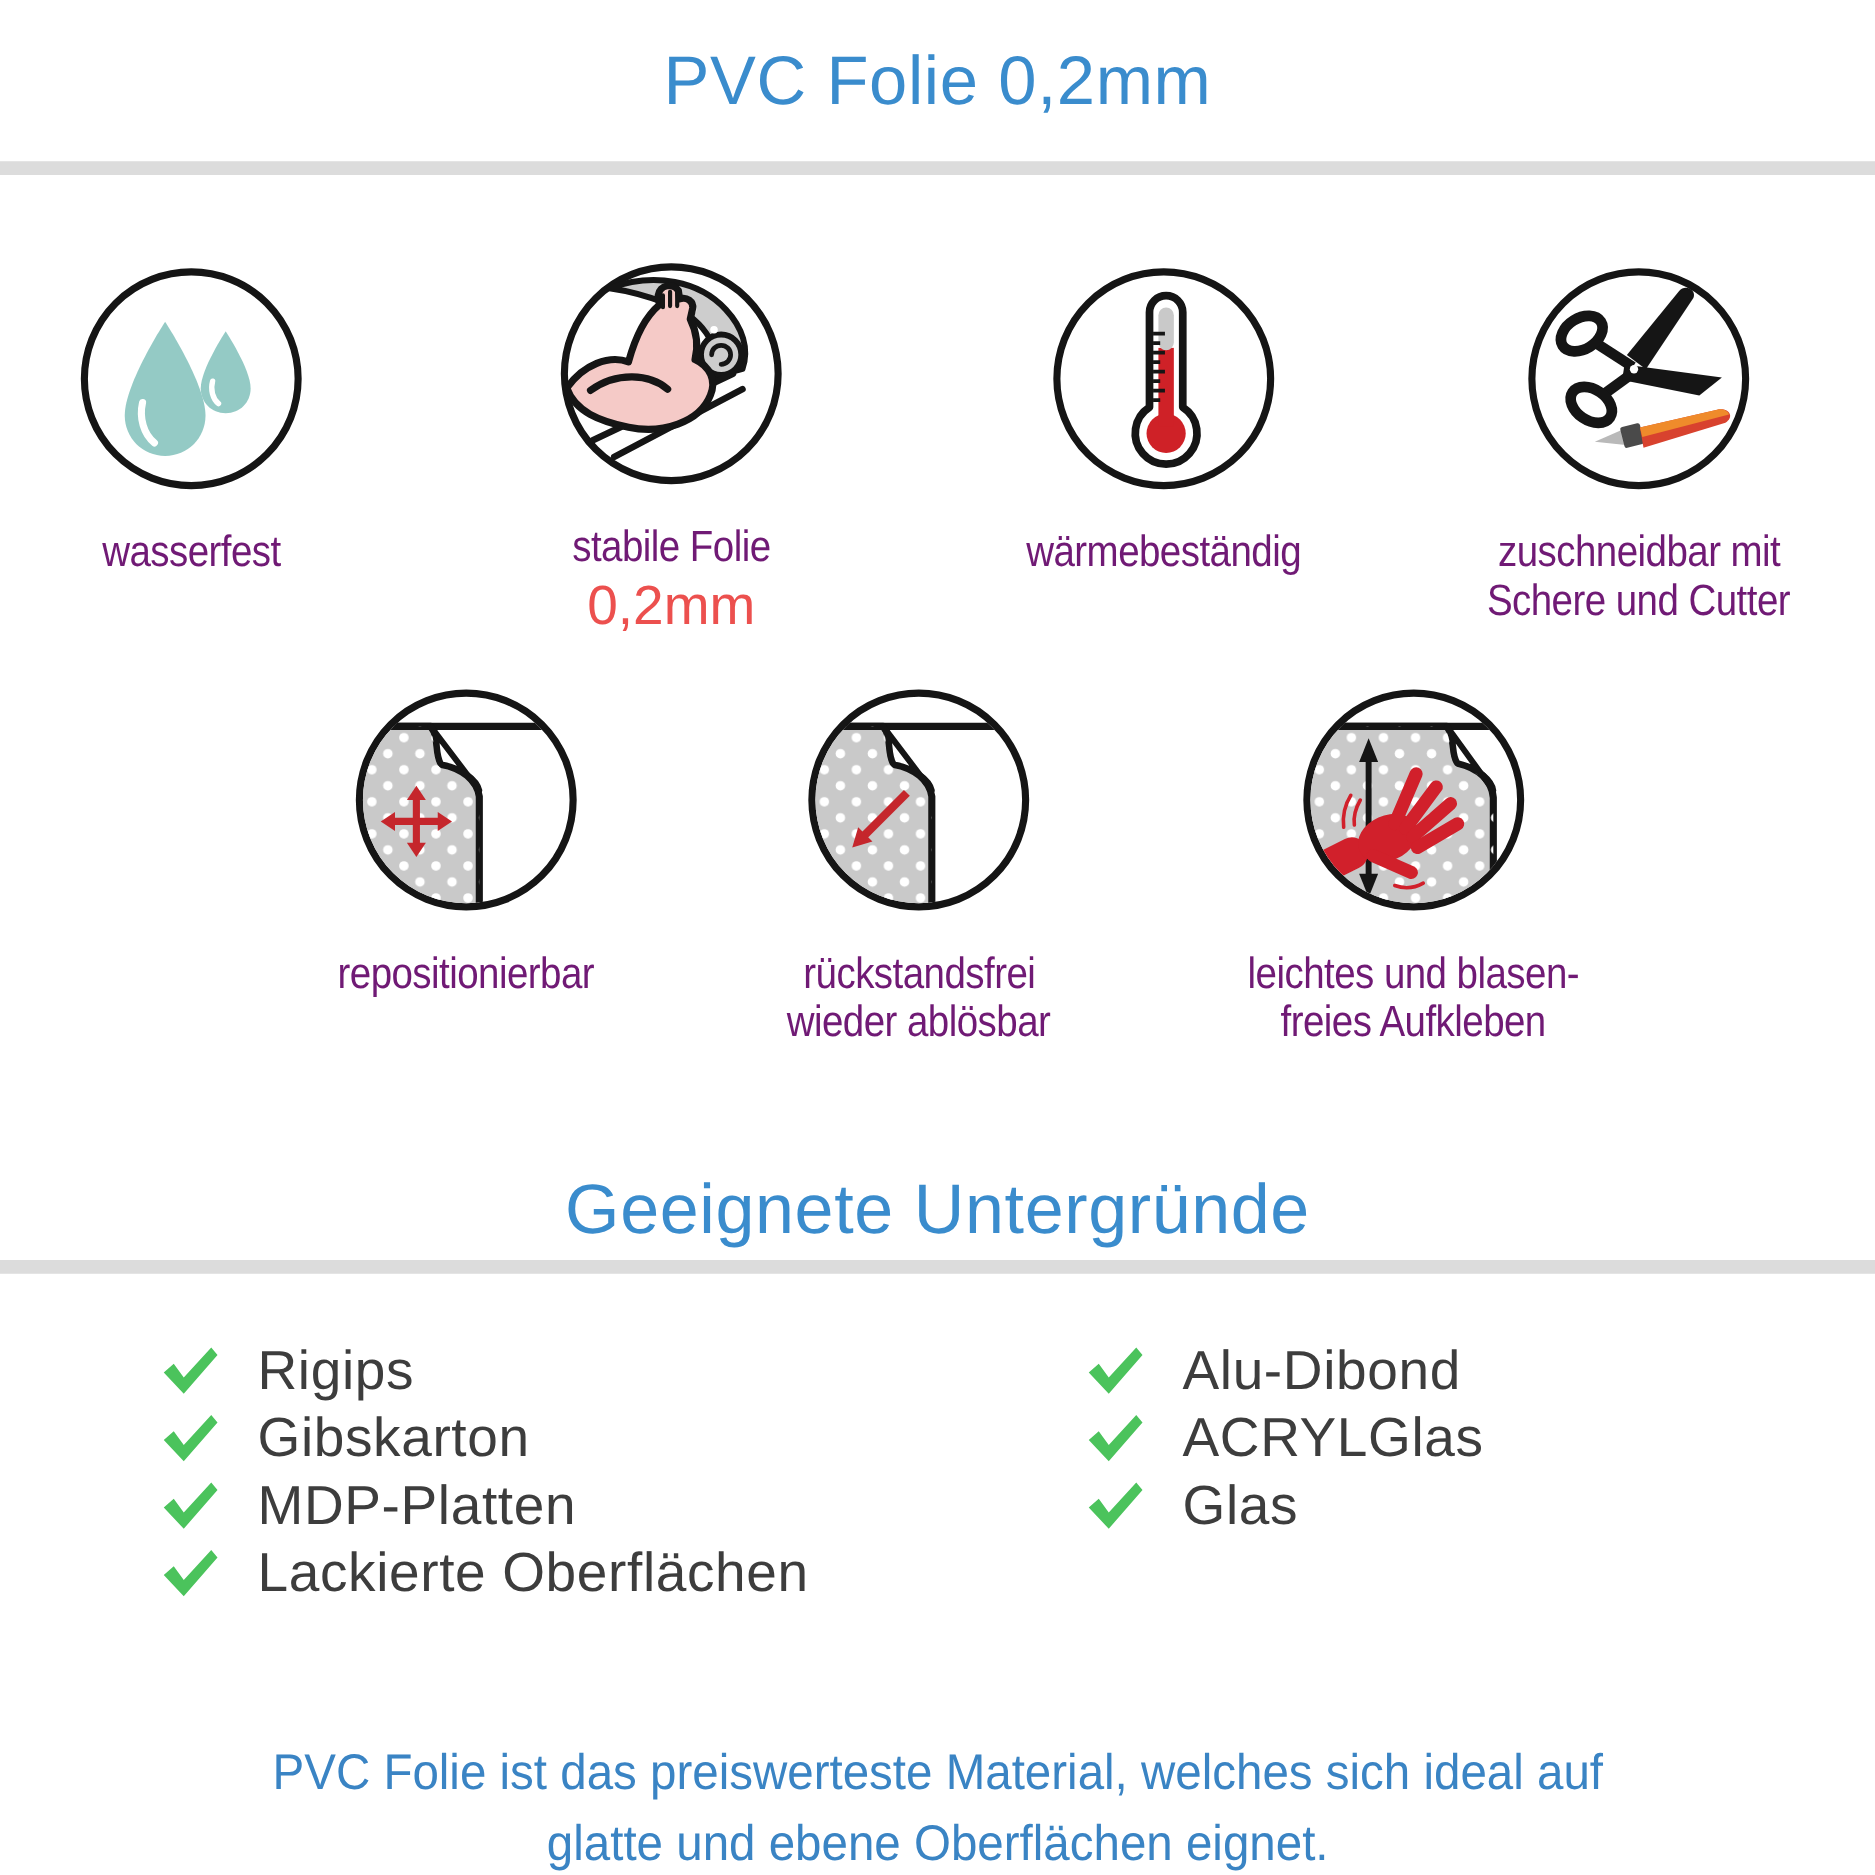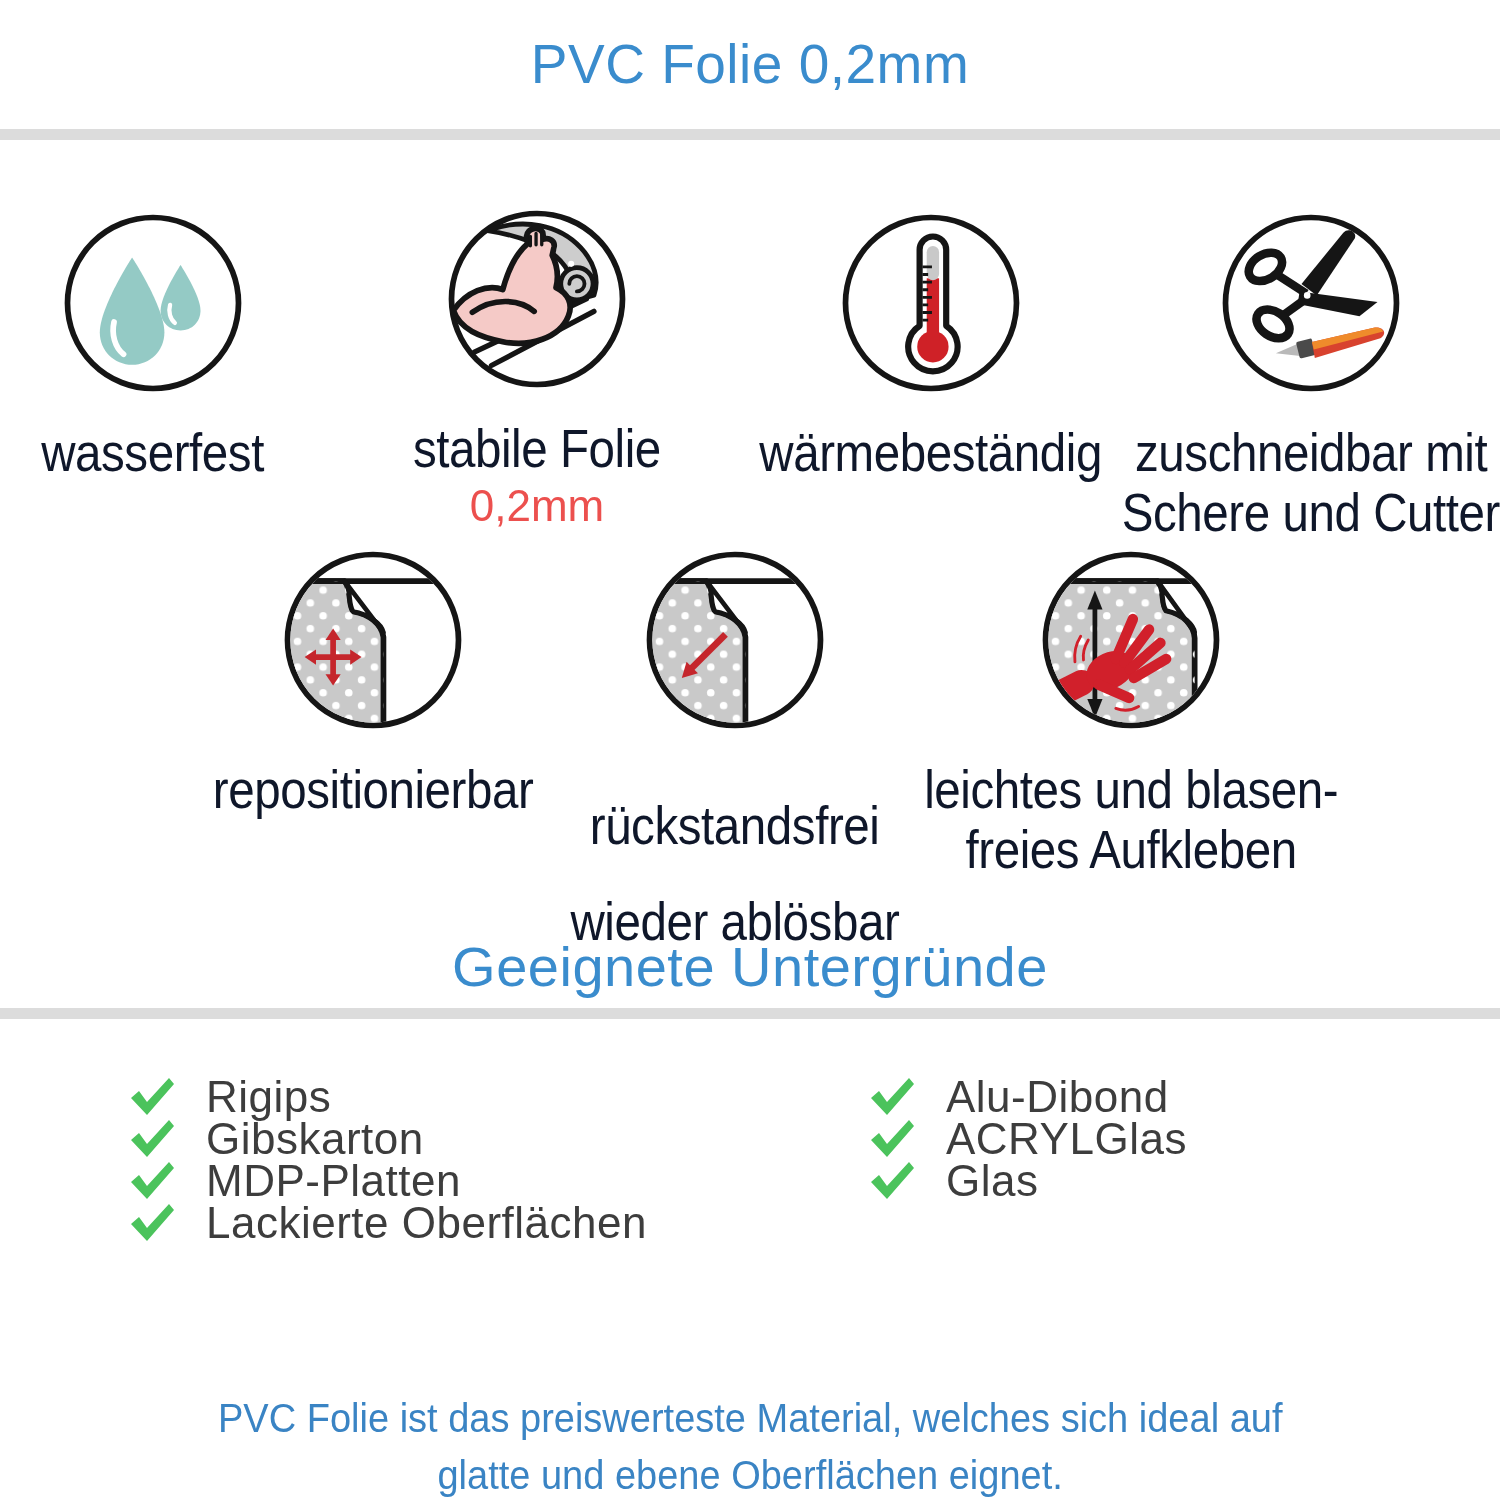--- a/index.html
+++ b/index.html
@@ -9,25 +9,25 @@
              color:#3a8ccd;font-size:55px;font-weight:500;letter-spacing:0.5px;line-height:1.05;}
   #title-main{top:36px;}
   #title-surfaces{top:926px;font-size:56px;margin-top:12px;}
   .divider{position:absolute;left:0;width:1500px;height:11px;background:#dcdcdc;}
   #divider-1{top:129px;}
   #divider-2{top:1008px;}
   .feature{position:absolute;width:400px;transform:translateX(-50%);
            display:flex;flex-direction:column;align-items:center;}
   .icon-wrap{width:190px;height:190px;}
   .icon-wrap svg{width:100%;height:100%;display:block;}
-  .f-label{font-size:54px;line-height:1.12;text-align:center;color:#0f172a;white-space:nowrap;}
+  .f-label{font-size:35px;line-height:1.12;text-align:center;color:#701a75;white-space:nowrap;}
   .f-label .cond{display:inline-block;transform:scaleX(0.88);transform-origin:50% 50%;letter-spacing:-0.5px;}
   .f-label.first{margin-top:24px;}
   .sub-red{margin-top:4px;font-size:44px;line-height:1.1;color:#ec504e;text-align:center;}
-  .surface-list{position:absolute;top:1076px;display:flex;flex-direction:column;}
+  .surface-list{position:absolute;top:1076px;display:flex;flex-direction:column;gap:12px;}
   #surface-list-left{left:128px;}
   #surface-list-right{left:868px;}
   .surface-item{display:flex;align-items:center;gap:30px;height:42px;}
   .check{width:48px;height:42px;flex:0 0 auto;}
   .check svg{width:100%;height:100%;display:block;}
   .surface-label{font-size:44px;color:#3d3d3d;letter-spacing:0.5px;white-space:nowrap;}
   .footer-note{position:absolute;top:1390px;left:0;width:1500px;text-align:center;
                color:#3a84c4;font-size:40px;line-height:1.42;}
   .footer-note .cond{display:inline-block;transform:scaleX(0.95);transform-origin:50% 50%;}
 </style>
@@ -133,21 +133,21 @@
             <path d="M88,118 L76,110 L76,126 Z" stroke="none"></path>
             <path d="M58,88 L50,100 L66,100 Z" stroke="none"></path>
             <path d="M58,148 L50,136 L66,136 Z" stroke="none"></path>
           </g>
         </g>
       </svg>
     </div>
     <div class="f-label first"><span class="cond">repositionierbar</span></div>
   </div>
 
-  <div class="feature" style="left:735px;top:545px;gap:36px;">
+  <div class="feature" style="left:735px;top:545px;">
     <div class="icon-wrap">
       <svg viewBox="0 0 200 200">
         <defs>
           <clipPath id="clipB">
               <circle cx="100" cy="100" r="87"></circle>
             </clipPath>
           <pattern id="dotsB" width="27" height="27" patternUnits="userSpaceOnUse">
             <circle cx="7" cy="7" r="4" fill="#fff"></circle>
               <circle cx="20.5" cy="20.5" r="4" fill="#fff"></circle>
           </pattern>

